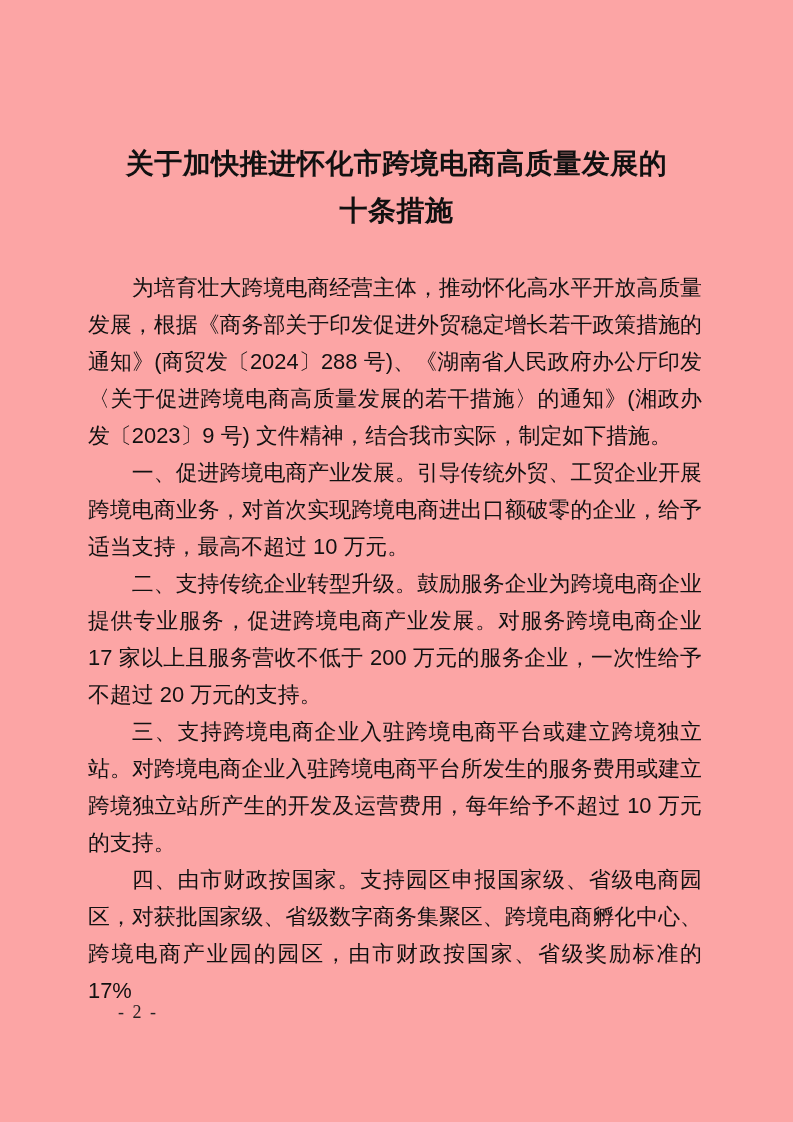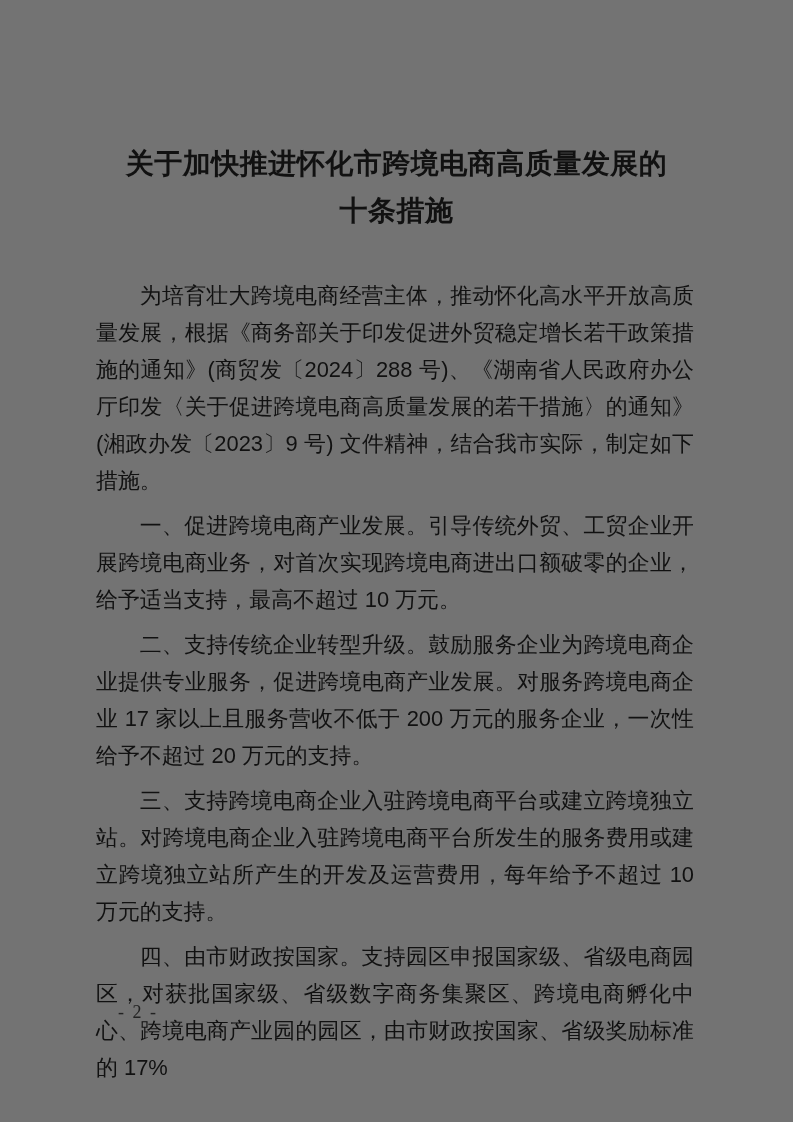--- a/index.html
+++ b/index.html
@@ -4,21 +4,21 @@
 <style>
   html, body {
     margin: 0;
     padding: 0;
     background: #ffffff;
   }
   .page {
     position: relative;
     width: 793px;
     height: 1122px;
-    background: #737373;
+    background: #fca5a5;
     color: #111111;
     font-family: "Liberation Sans", sans-serif;
     overflow: hidden;
   }
   .doc-title {
     position: absolute;
     top: 140px;
     left: 0;
     width: 793px;
     text-align: center;
@@ -31,21 +31,21 @@
     position: absolute;
     top: 269px;
     left: 88px;
     width: 614px;
     font-size: 21.9px;
     line-height: 37px;
     text-align: justify;
     text-justify: inter-ideograph;
   }
   .doc-body p {
-    margin: 8px;
+    margin: 0;
     padding: 0;
     text-indent: 2em;
   }
   .page-number {
     position: absolute;
     top: 1001px;
     left: 118px;
     font-family: "Liberation Serif", serif;
     font-size: 18px;
     line-height: 22px;

